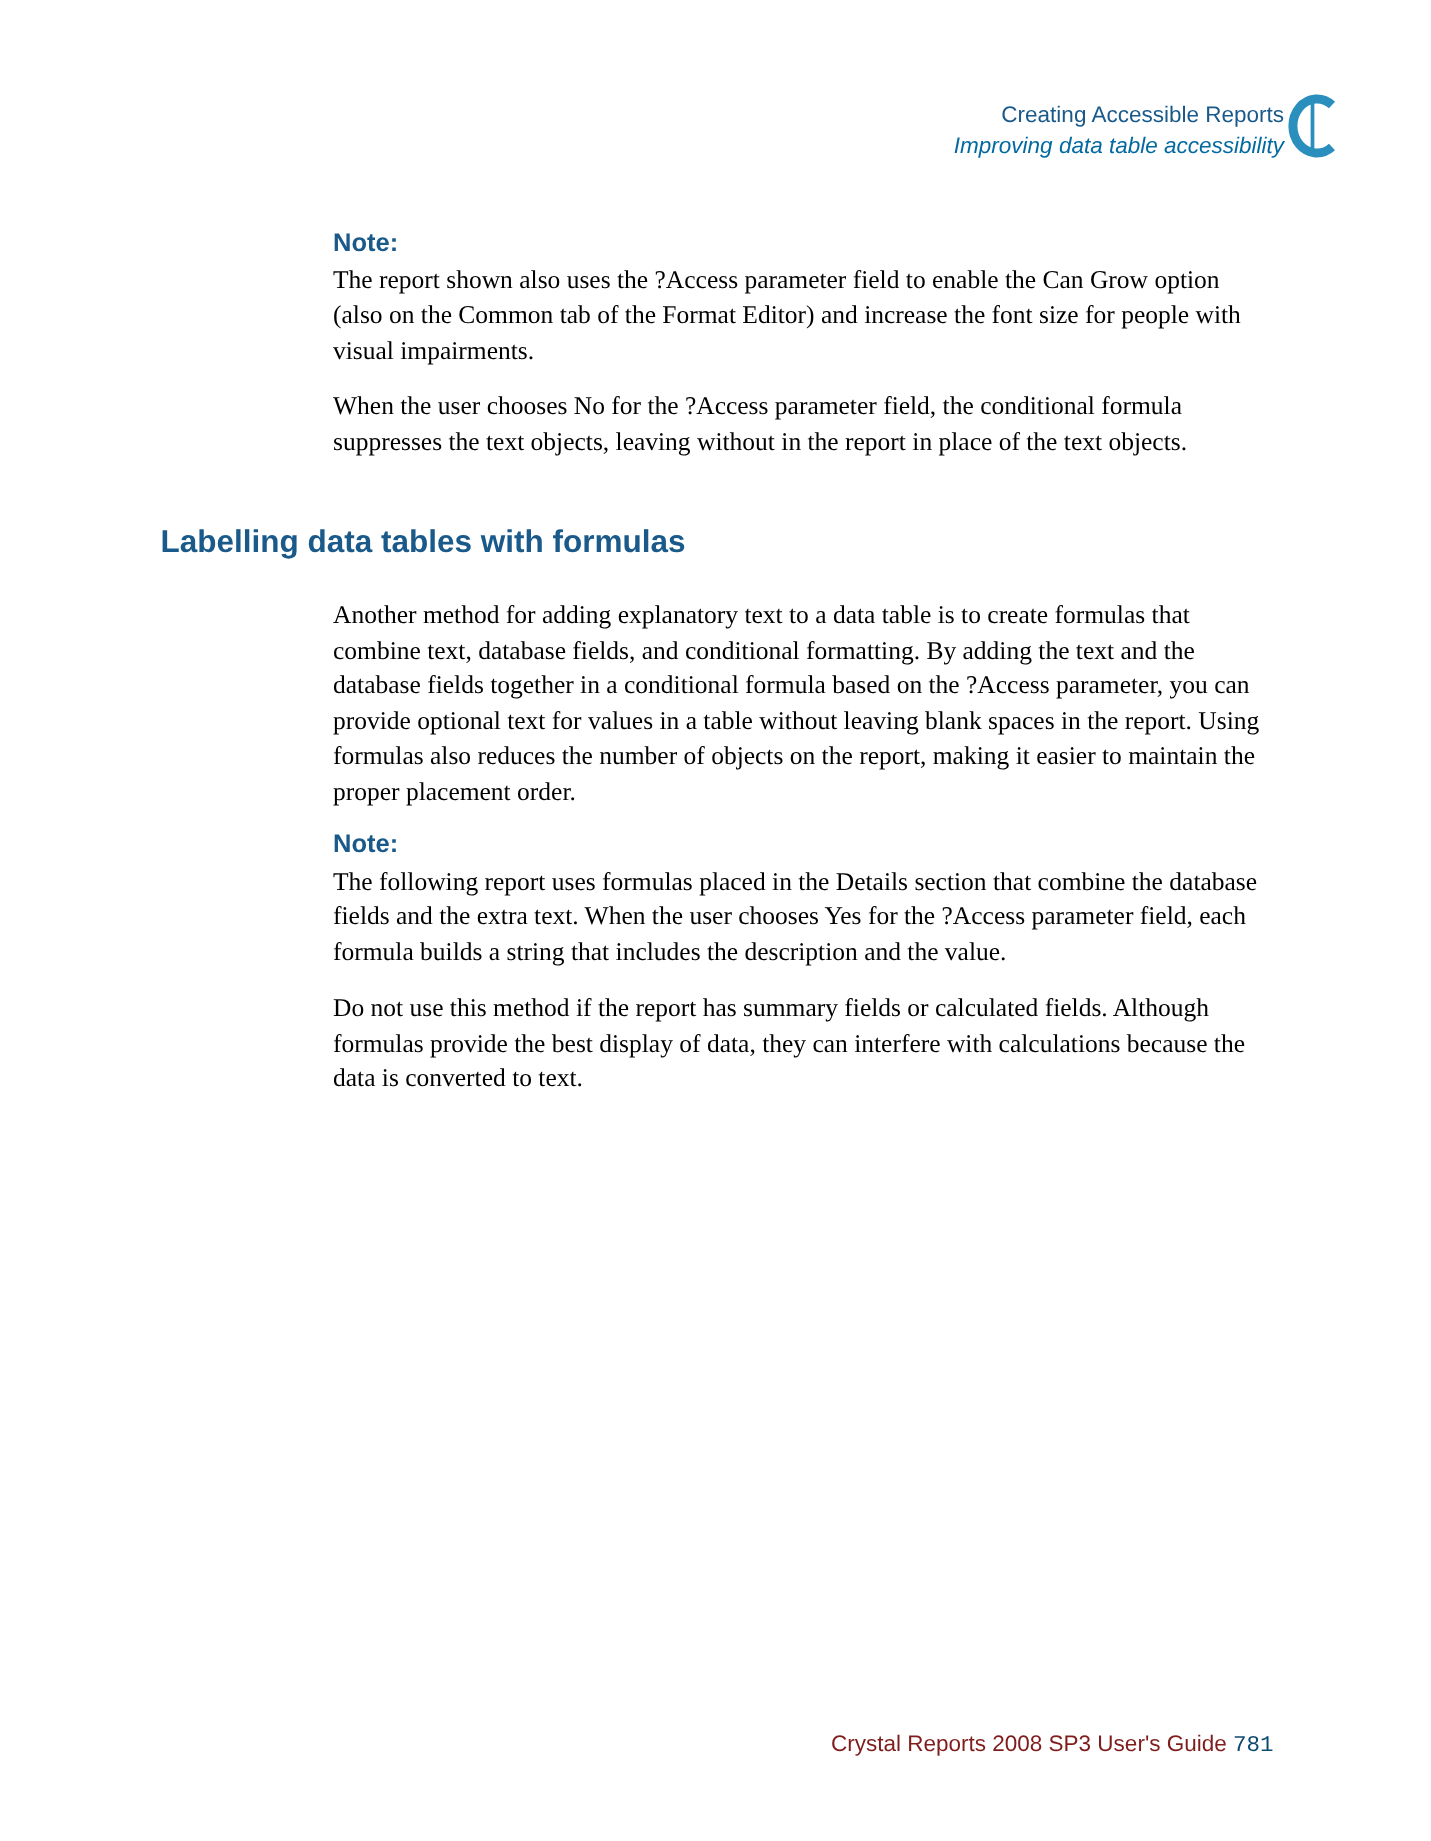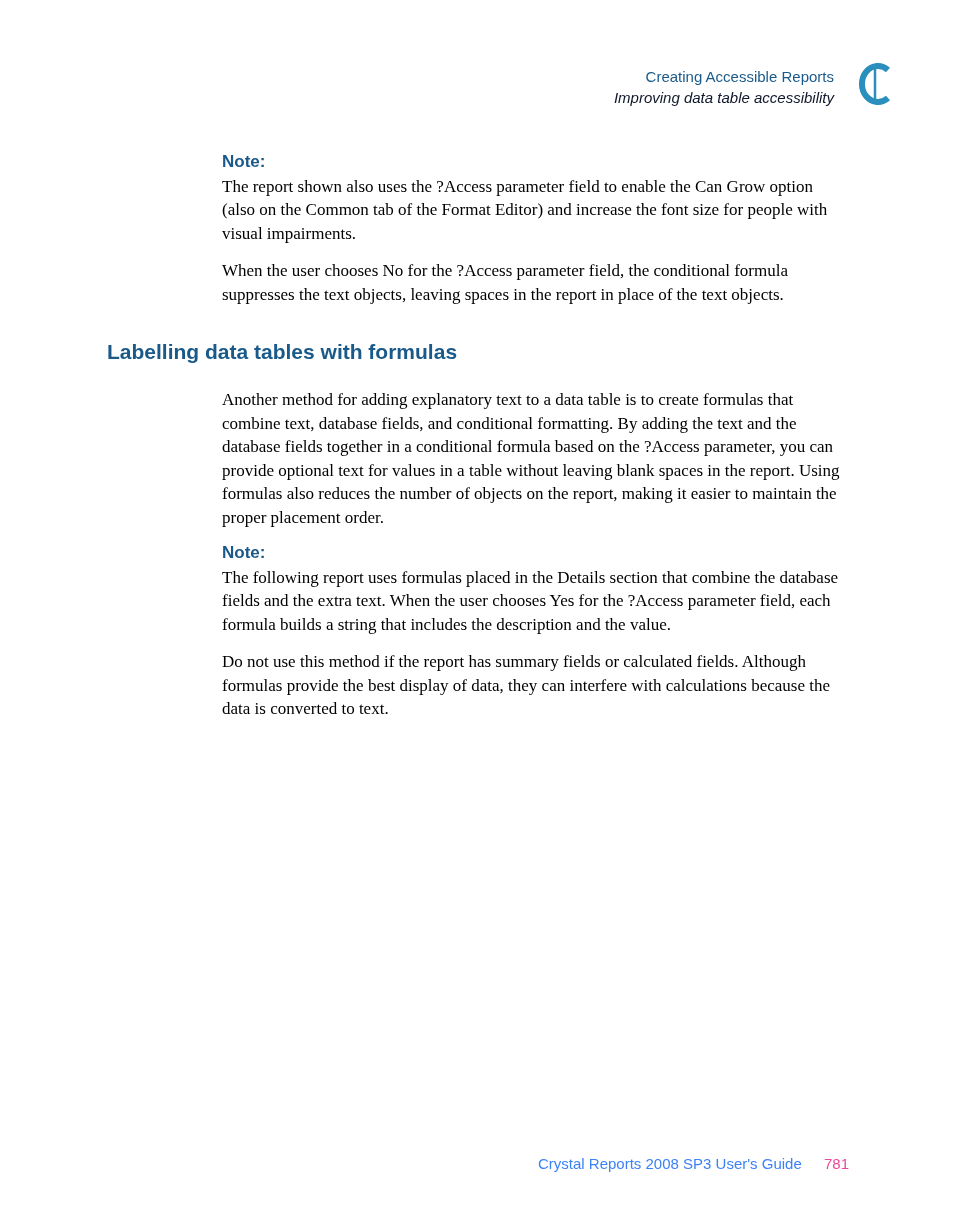--- a/index.html
+++ b/index.html
@@ -14,32 +14,32 @@
     font-family: Arial, Helvetica, sans-serif;
     position: relative;
     color: #000;
   }
   .header-area {
     position: absolute;
     top: 62px;
     right: 60px;
     display: flex;
     align-items: center;
-    gap: 22px;
+    gap: 0;
   }
   .header-text {
     text-align: right;
     font-size: 15px;
     line-height: 1.35;
   }
   .header-line1 {
     color: #1a5a8a;
   }
   .header-line2 {
-    color: #0f172a;
+    color: #0369a1;
     font-style: italic;
   }
   .appendix-letter {
     font-size: 42px;
     color: #2a8fbd;
     font-weight: normal;
     font-family: Arial, sans-serif;
     line-height: 1;
     position: relative;
   }
@@ -63,36 +63,36 @@
     font-size: 17px;
     line-height: 1.38;
     color: #000;
     margin-bottom: 14px;
     font-family: Liberation Serif, serif;
   }
   .section-heading {
     color: #1a5a8a;
     font-size: 21px;
     font-weight: bold;
-    margin-top: 34px;
+    margin-top: 44px;
     margin-bottom: 24px;
     margin-left: -115px;
   }
   .footer {
     position: absolute;
     bottom: 55px;
     right: 105px;
     font-size: 15px;
   }
   .footer-title {
-    color: #3b82f6;
+    color: #7f1d1d;
   }
   .footer-page {
-    color: #ec4899;
-    margin-left: 18px;
+    color: #0c4a6e;
+    font-family: Liberation Mono, monospace;
   }
 </style>
 </head>
 <body>
 
 <div class="header-area">
   <div class="header-text">
     <div class="header-line1">Creating Accessible Reports</div>
     <div class="header-line2">Improving data table accessibility</div>
   </div>
@@ -100,21 +100,21 @@
     <svg viewBox="0 0 38 44">
       <path d="M 32 8 A 16 18 0 1 0 32 36" stroke="#2a8fbd" stroke-width="6" fill="none" stroke-linecap="butt"></path>
       <line x1="19" y1="4" x2="19" y2="42" stroke="#2a8fbd" stroke-width="2.5"></line>
     </svg>
   </div>
 </div>
 
 <div class="content">
   <div class="note-label">Note:</div>
   <div class="body-text">The report shown also uses the ?Access parameter field to enable the Can Grow option (also on the Common tab of the Format Editor) and increase the font size for people with visual impairments.</div>
-  <div class="body-text">When the user chooses No for the ?Access parameter field, the conditional formula suppresses the text objects, leaving spaces in the report in place of the text objects.</div>
+  <div class="body-text">When the user chooses No for the ?Access parameter field, the conditional formula suppresses the text objects, leaving without in the report in place of the text objects.</div>
 
   <div class="section-heading">Labelling data tables with formulas</div>
 
   <div class="body-text">Another method for adding explanatory text to a data table is to create formulas that combine text, database fields, and conditional formatting. By adding the text and the database fields together in a conditional formula based on the ?Access parameter, you can provide optional text for values in a table without leaving blank spaces in the report. Using formulas also reduces the number of objects on the report, making it easier to maintain the proper placement order.</div>
 
   <div class="note-label">Note:</div>
   <div class="body-text">The following report uses formulas placed in the Details section that combine the database fields and the extra text. When the user chooses Yes for the ?Access parameter field, each formula builds a string that includes the description and the value.</div>
 
   <div class="body-text">Do not use this method if the report has summary fields or calculated fields. Although formulas provide the best display of data, they can interfere with calculations because the data is converted to text.</div>
 </div>

